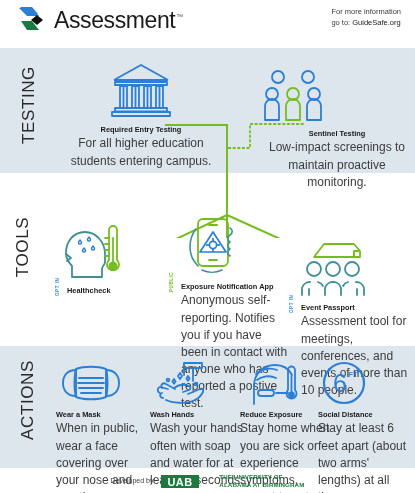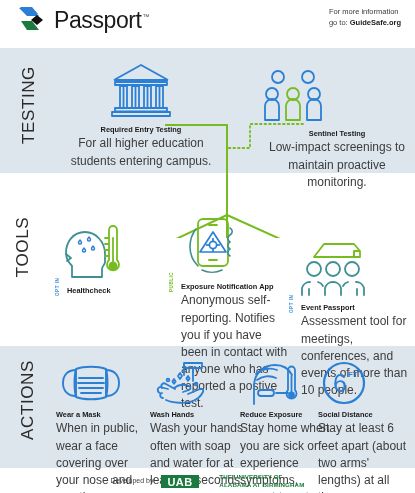--- a/index.html
+++ b/index.html
@@ -13,21 +13,21 @@
 
   
   .header { position:absolute; left:0; top:0; width:415px; height:48px; background:#fff; }
   .logo-wrap { position:absolute; left:18px; top:5px; display:flex; align-items:center; }
   .logo-mark { width:30px; height:30px; flex:none; }
   .logo-text { font-size:23px; letter-spacing:-0.4px; color:#1a1a1a; margin-left:6px;
                font-family:"Liberation Sans", sans-serif; font-weight:400; position:relative; }
   .logo-tm { font-size:7px; vertical-align:super; color:#555; margin-left:1px; }
   .header-info { position:absolute; right:14px; top:7px; text-align:left; font-size:7.5px;
                  color:#3b3b3b; line-height:1.45; }
-  .header-info b { color:#1a1a1a; font-weight:bold; }
+  .header-info b { color:#1a1a1a; font-weight:normal; }
 
   
   .band { position:absolute; left:0; width:415px; }
   .band-testing { top:48px;  height:125px; background:#dde5ed; }
   .band-tools   { top:173px; height:173px; background:#ffffff; }
   .band-actions { top:346px; height:122px; background:#dde5ed; }
   .band-footer  { top:468px; height:25px; background:#ffffff; }
 
   .section-label {
     position:absolute; left:0; width:125px; text-align:center;
@@ -97,21 +97,21 @@
 
   <div class="header">
     <div class="logo-wrap">
       <svg class="logo-mark" viewBox="0 0 30 30">
         <polygon points="2,2 14,2 20,9 8,9" fill="#2b7fd4"></polygon>
         <polygon points="8,9 20,9 12,19 2,19" fill="#2b7fd4" opacity="0"></polygon>
         <polygon points="1,3 13,3 21,11 9,11" fill="#2b7fd4"></polygon>
         <polygon points="3,16 14,16 21,25 9,25" fill="#1b7a3d"></polygon>
         <polygon points="19,10 25,15 19,20 13,15" fill="#111111"></polygon>
       </svg>
-      <div class="logo-text"><span>Passport</span><span class="logo-tm">™</span></div>
+      <div class="logo-text"><span>Assessment</span><span class="logo-tm">™</span></div>
     </div>
     <div class="header-info">
       <div>For more information</div>
       <div><span>go to: </span><b>GuideSafe.org</b></div>
     </div>
   </div>
 
   <div class="band band-testing"></div>
   <div class="band band-tools"></div>
   <div class="band band-actions"></div>

